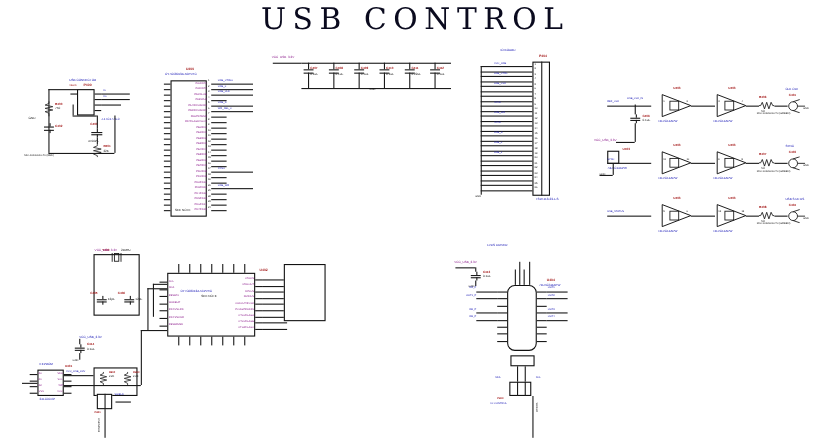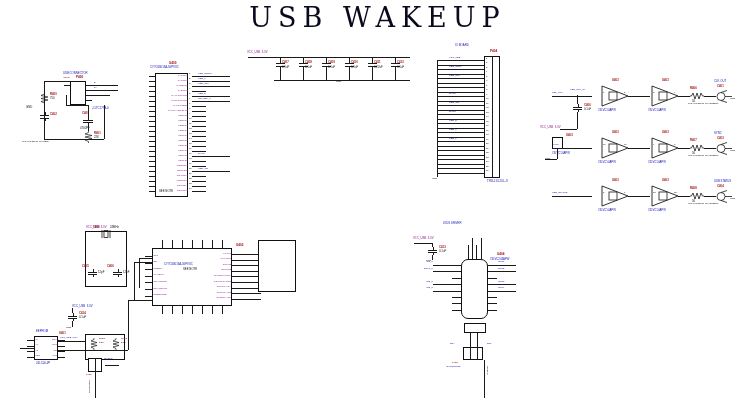--- a/index.html
+++ b/index.html
@@ -54,21 +54,21 @@
 
   
   .xtal{position:absolute;}
   .xtal svg{display:block;}
 </style>
 </head>
 <body>
 
 <div id="sheet">
 
-  <div class="title">USB WAKEUP</div>
+  <div class="title">USB CONTROL</div>
 
   <div>
     <div class="lbl t25 blue" style="left:63px;top:72px;">USB CONNECTOR</div>
     <div class="lbl t3 red b" style="left:76px;top:76px;">P400</div>
 
     <div class="box" style="left:70px;top:81px;width:16px;height:24px;"></div>
 
     <div class="pin" style="left:86px;top:85px;width:6px;"></div>
     <div class="pin" style="left:86px;top:90px;width:6px;"></div>
     <div class="pin" style="left:86px;top:95px;width:6px;"></div>

